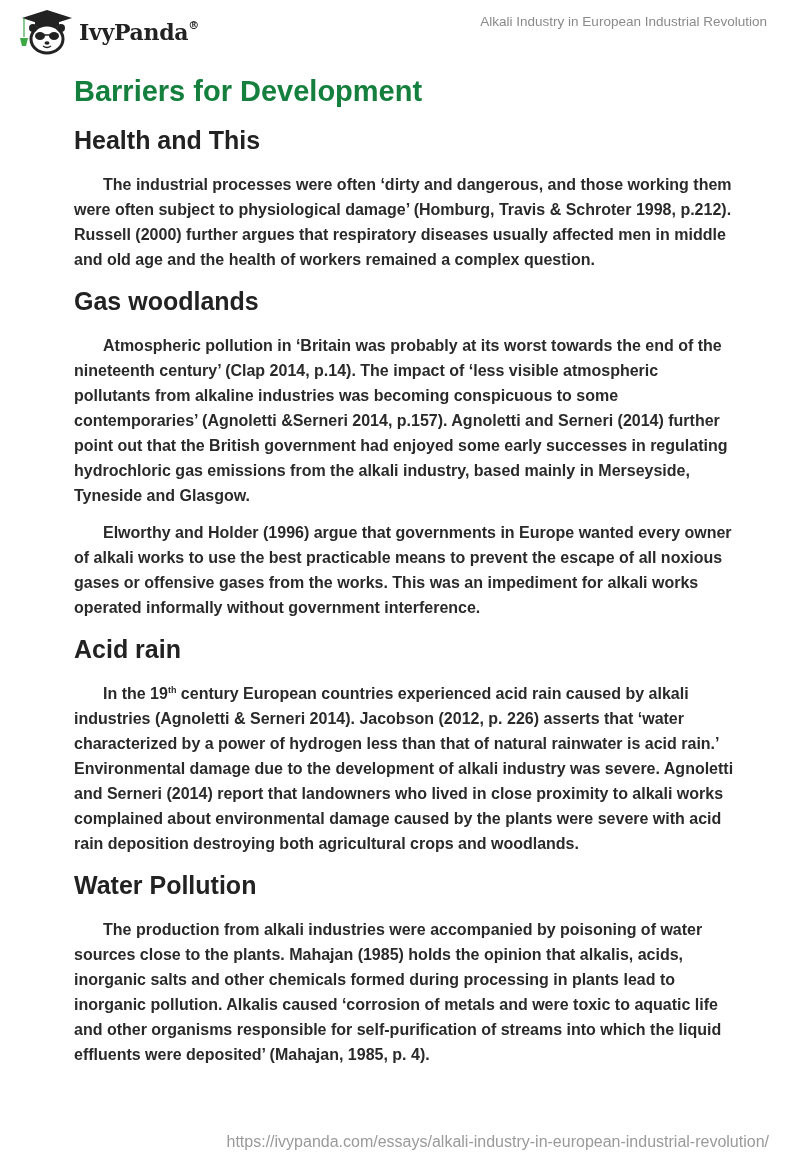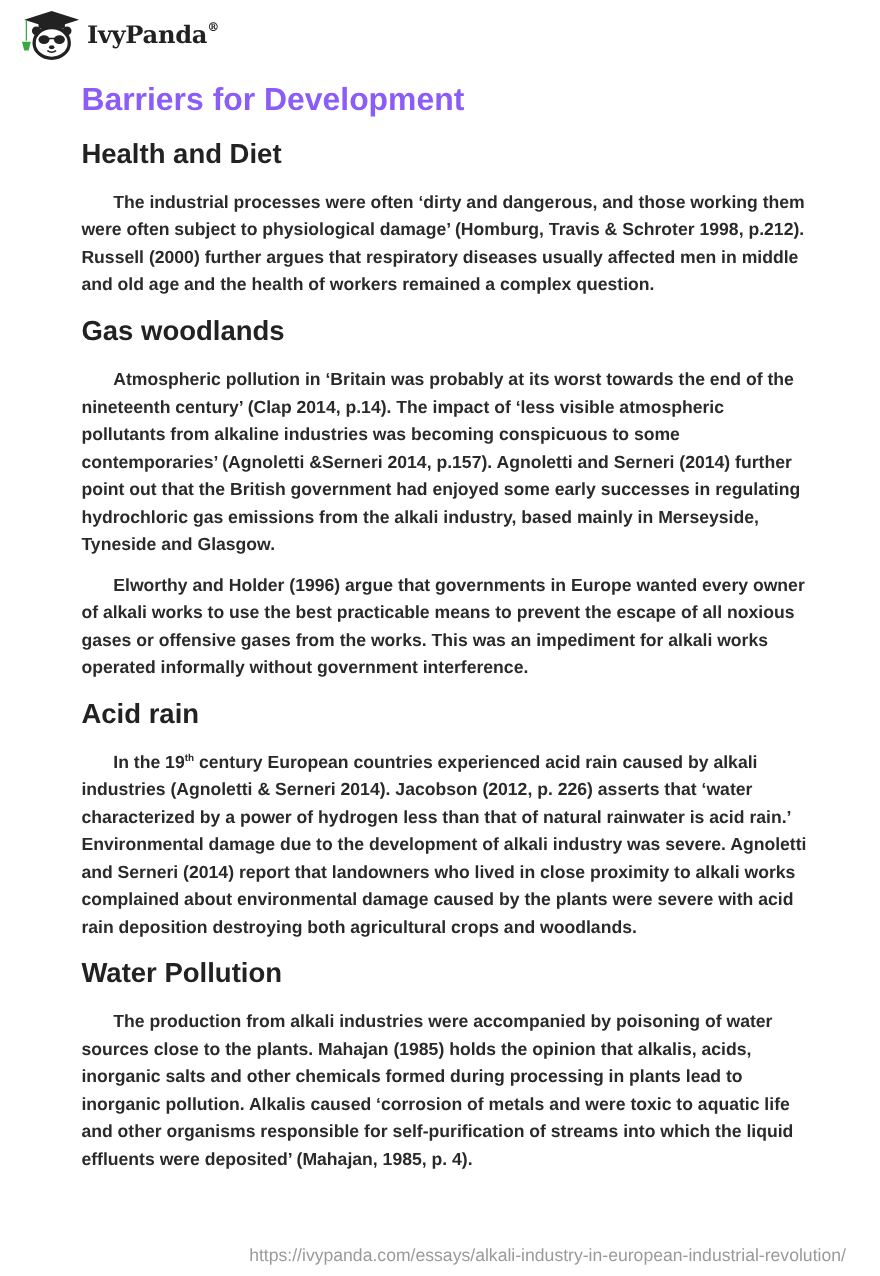--- a/index.html
+++ b/index.html
@@ -58,21 +58,21 @@
     .content {
       position: absolute;
       left: 74px;
       top: 70px;
       width: 660px;
     }
     h1 {
       font-size: 29px;
       font-weight: bold;
       margin: 0;
-      color: #8b5cf6;
+      color: #15803d;
       line-height: 42px;
     }
     h2 {
       font-size: 25px;
       font-weight: bold;
       margin: 0;
       color: #222222;
       line-height: 36px;
     }
     p {
@@ -119,27 +119,28 @@
 
       <ellipse cx="23" cy="29" rx="5" ry="4" fill="#222"></ellipse>
       <ellipse cx="37" cy="29" rx="5" ry="4" fill="#222"></ellipse>
       <line x1="27" y1="28" x2="33" y2="28" stroke="#222" stroke-width="1.5"></line>
 
       <ellipse cx="30" cy="36" rx="2.5" ry="1.8" fill="#222"></ellipse>
       <path d="M26,39 Q30,42 34,39" stroke="#222" stroke-width="1.3" fill="none"></path>
     </svg>
     <span class="logo-text"><span>IvyPanda</span><sup>®</sup></span>
   </div>
+  <div class="doc-title">Alkali Industry in European Industrial Revolution</div>
 </div>
 
 <main class="content">
   <h1>Barriers for Development</h1>
 
   <section>
-    <h2 class="sec-title" style="margin-top:10px;">Health and Diet</h2>
+    <h2 class="sec-title" style="margin-top:10px;">Health and This</h2>
     <p>The industrial processes were often ‘dirty and dangerous, and those working them were often subject to physiological damage’ (Homburg, Travis &amp; Schroter 1998, p.212). Russell (2000) further argues that respiratory diseases usually affected men in middle and old age and the health of workers remained a complex question.</p>
   </section>
 
   <section>
     <h2 class="sec-title" style="margin-top:11px;">Gas woodlands</h2>
     <p>Atmospheric pollution in ‘Britain was probably at its worst towards the end of the nineteenth century’ (Clap 2014, p.14). The impact of ‘less visible atmospheric pollutants from alkaline industries was becoming conspicuous to some contemporaries’ (Agnoletti &amp;Serneri 2014, p.157). Agnoletti and Serneri (2014) further point out that the British government had enjoyed some early successes in regulating hydrochloric gas emissions from the alkali industry, based mainly in Merseyside, Tyneside and Glasgow.</p>
     <p class="p-gap">Elworthy and Holder (1996) argue that governments in Europe wanted every owner of alkali works to use the best practicable means to prevent the escape of all noxious gases or offensive gases from the works. This was an impediment for alkali works operated informally without government interference.</p>
   </section>
 
   <section>

